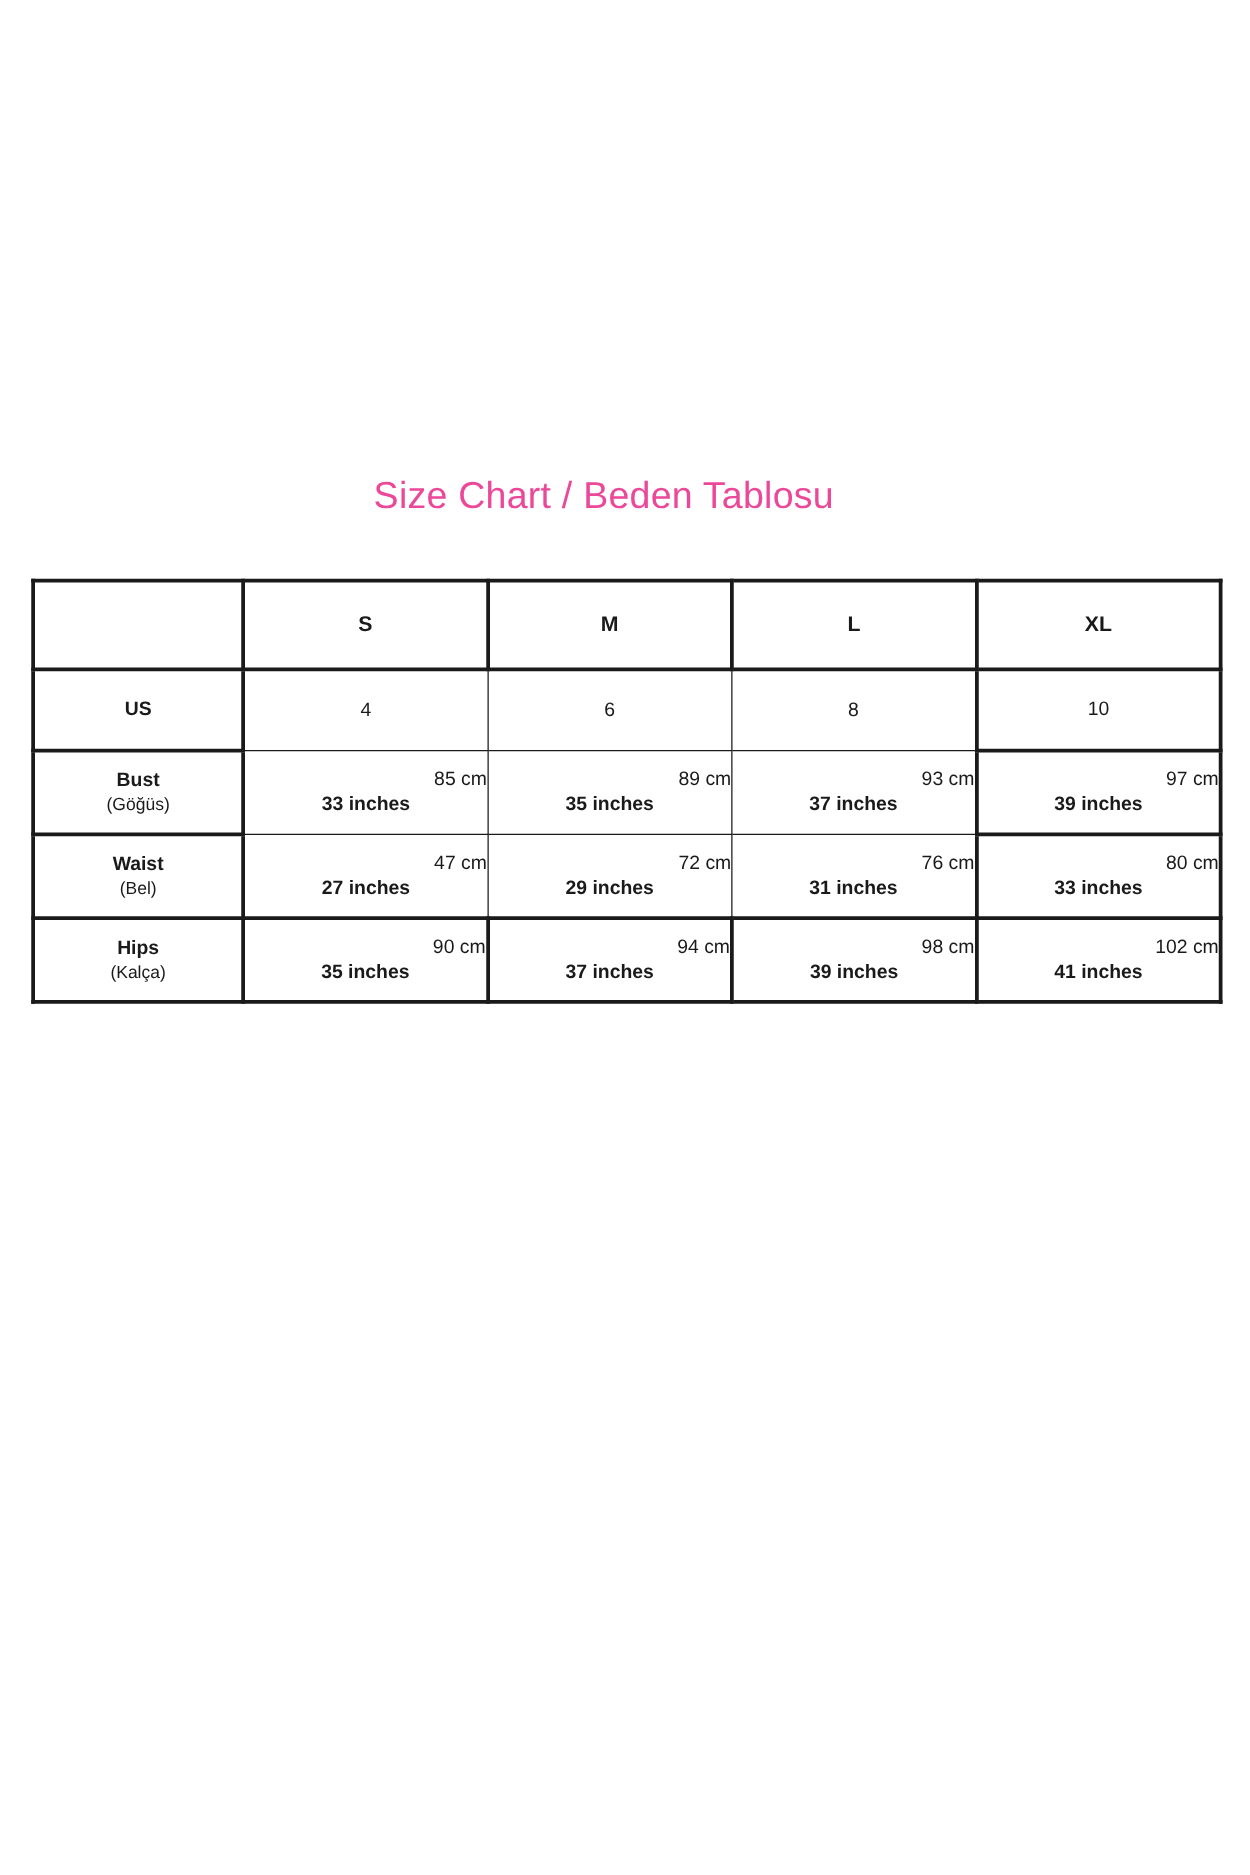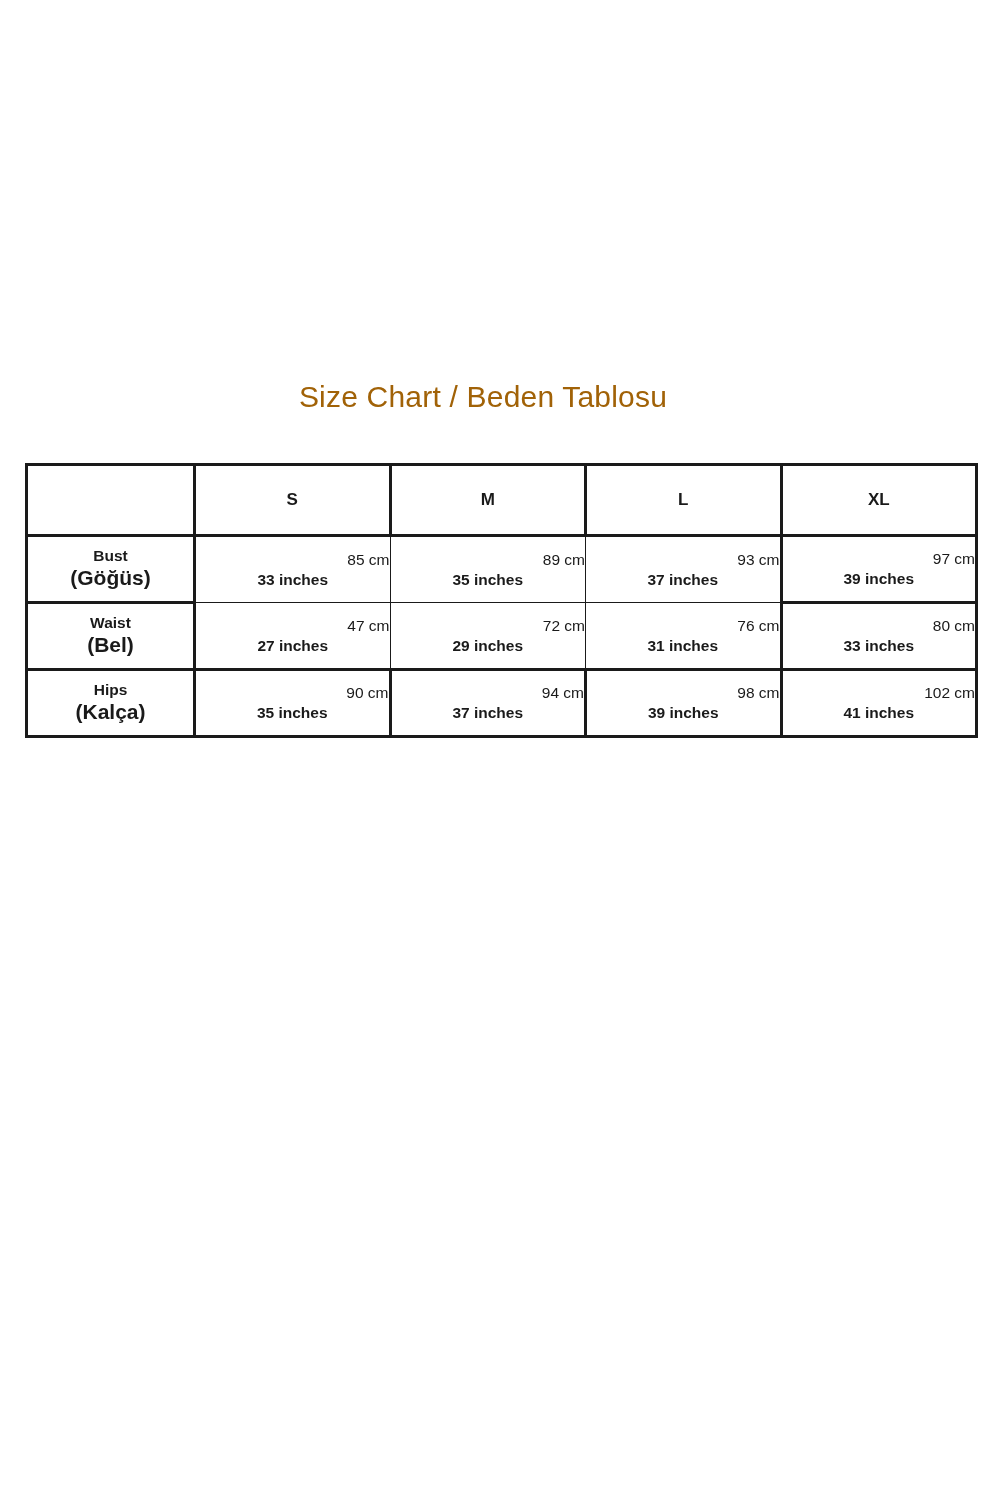--- a/index.html
+++ b/index.html
@@ -27,21 +27,21 @@
 
   .chart-title {
     position: absolute;
     top: 380px;
     left: 0;
     width: 966px;
     text-align: center;
     font-size: 30px;
     font-weight: 400;
     letter-spacing: 0.2px;
-    color: #a16207;
+    color: #ec4899;
   }
 
   .table-wrap {
     position: absolute;
     top: 463px;
     left: 25px;
     width: 950px;
   }
 
   table.size-table {
@@ -90,22 +90,22 @@
   tr.meas-row td {
     height: 64px;
   }
   tr.meas-row td.rowlabel .lbl-main {
     font-weight: bold;
     display: block;
     font-size: 15.5px;
   }
   tr.meas-row td.rowlabel .lbl-sub {
     display: block;
-    font-weight: 700;
-    font-size: 21px;
+    font-weight: 400;
+    font-size: 14px;
   }
   tr.meas-row td.valcell .v-cm {
     display: block;
     text-align: right;
   }
   tr.meas-row td.valcell .v-in {
     display: block;
     font-weight: bold;
   }
 
@@ -131,20 +131,27 @@
       </colgroup>
       <tbody>
         <tr class="header-row">
           <td class="outer corner-cell"></td>
           <td class="outer">S</td>
           <td class="outer">M</td>
           <td class="outer">L</td>
           <td class="outer">XL</td>
         </tr>
 
+        <tr class="simple-row">
+          <td class="rowlabel outer">US</td>
+          <td>4</td>
+          <td>6</td>
+          <td>8</td>
+          <td class="outer">10</td>
+        </tr>
 
 
 
         <tr class="meas-row">
           <td class="rowlabel outer">
             <span class="lbl-main">Bust</span>
             <span class="lbl-sub">(Göğüs)</span>
           </td>
           <td class="valcell">
             <span class="v-cm">85 cm</span>

